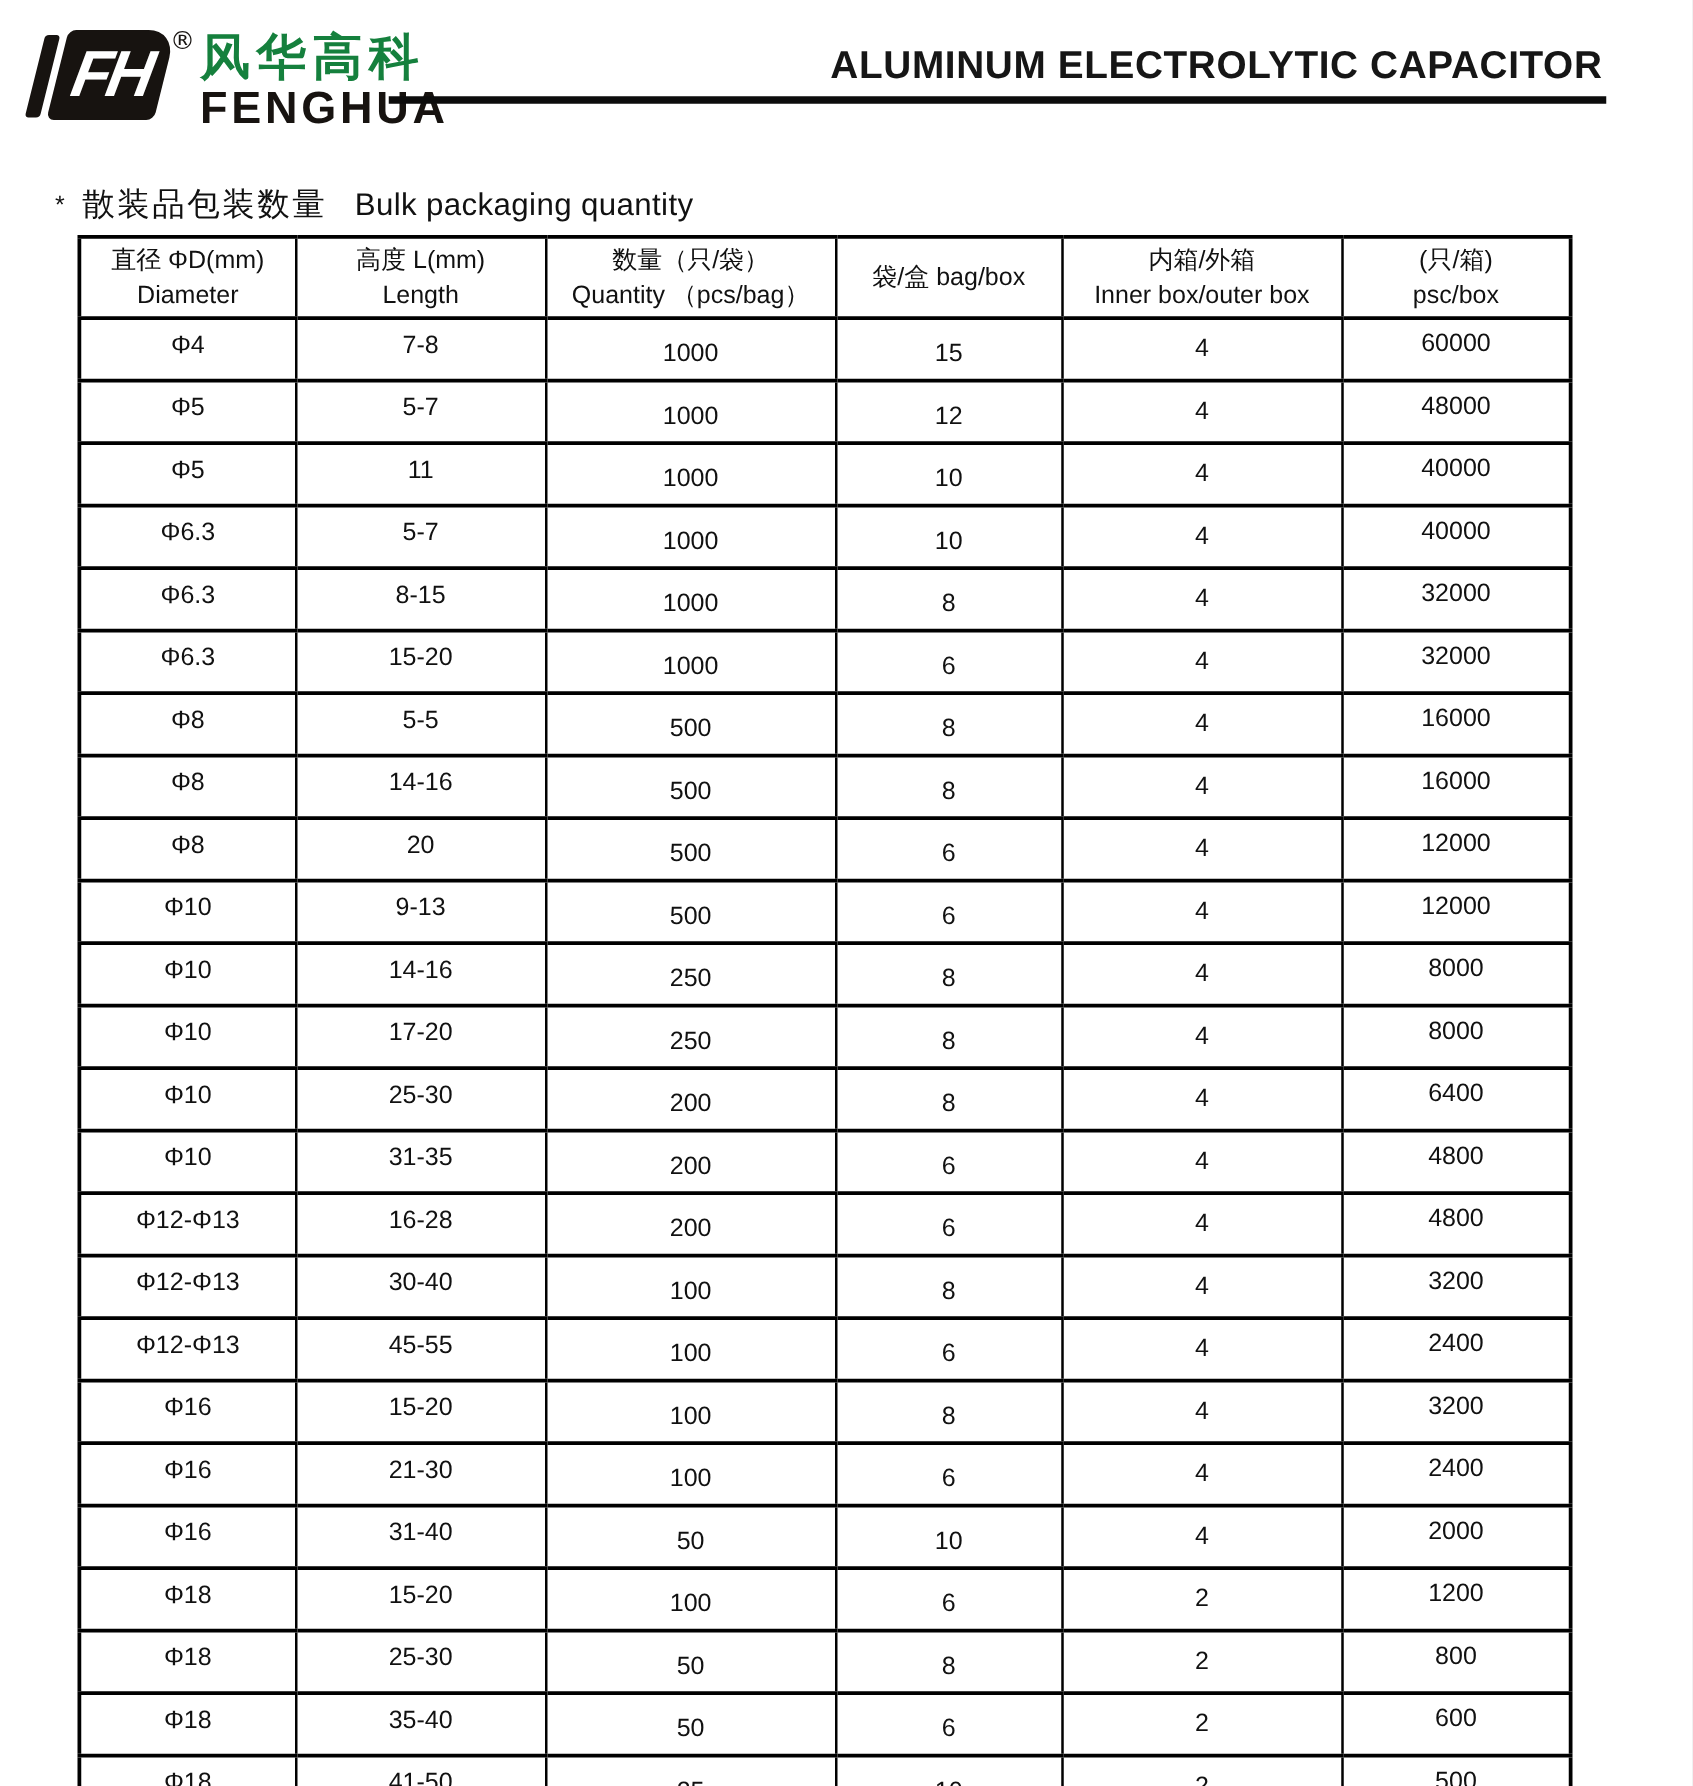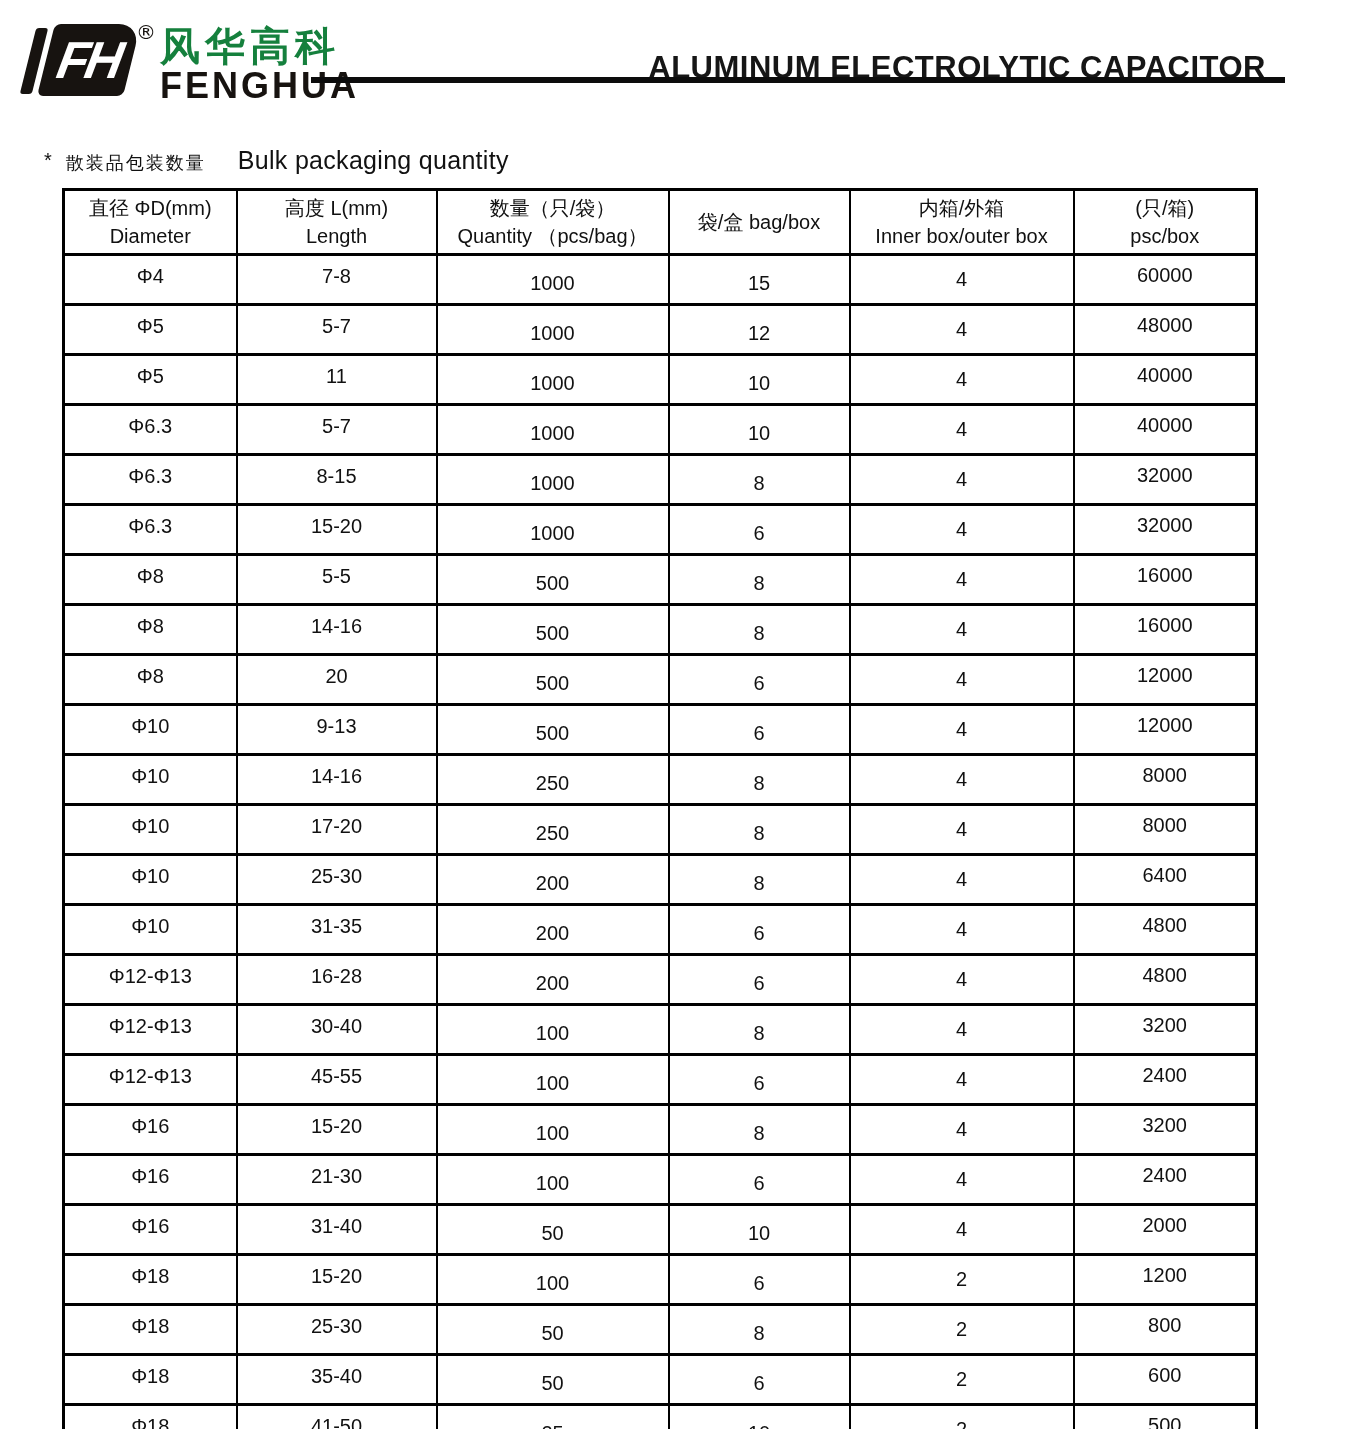--- a/index.html
+++ b/index.html
@@ -35,32 +35,32 @@
   }
   .logo-text{margin-left:18px;margin-top:10px;line-height:1;}
   .brand-cn{
     font-size:40px;font-weight:bold;letter-spacing:5px;color:#15803d;
     font-family:"Liberation Sans", sans-serif;
   }
   .brand-en{
     font-size:36px;font-weight:bold;letter-spacing:3px;color:#171310;margin-top:2px;
   }
   .page-title{
-    position:absolute;top:34px;right:72px;margin:16px;
+    position:absolute;top:34px;right:72px;margin:0;
     font-size:31px;font-weight:bold;letter-spacing:0.5px;color:#161616;
     white-space:nowrap;
   }
   .title-underline{
     position:absolute;left:311px;top:77px;width:974px;height:6px;background:#0c0c0c;
   }
   
   .section{position:absolute;left:44px;top:146px;display:flex;align-items:baseline;white-space:nowrap;}
   .section .marker{font-size:20px;margin-right:14px;position:relative;top:-2px;}
-  .section .cn{font-size:18px;letter-spacing:2px;}
-  .section .en{font-size:25px;margin-left:32px;letter-spacing:0.3px;}
+  .section .cn{font-size:26px;letter-spacing:2px;}
+  .section .en{font-size:25px;margin-left:22px;letter-spacing:0.3px;}
   
   table.pack{
     position:absolute;left:62px;top:188px;
     border-collapse:collapse;table-layout:fixed;
     font-size:20px;color:#111;
   }
   table.pack col.c1{width:173px;}
   table.pack col.c2{width:200px;}
   table.pack col.c3{width:232px;}
   table.pack col.c4{width:181px;}

